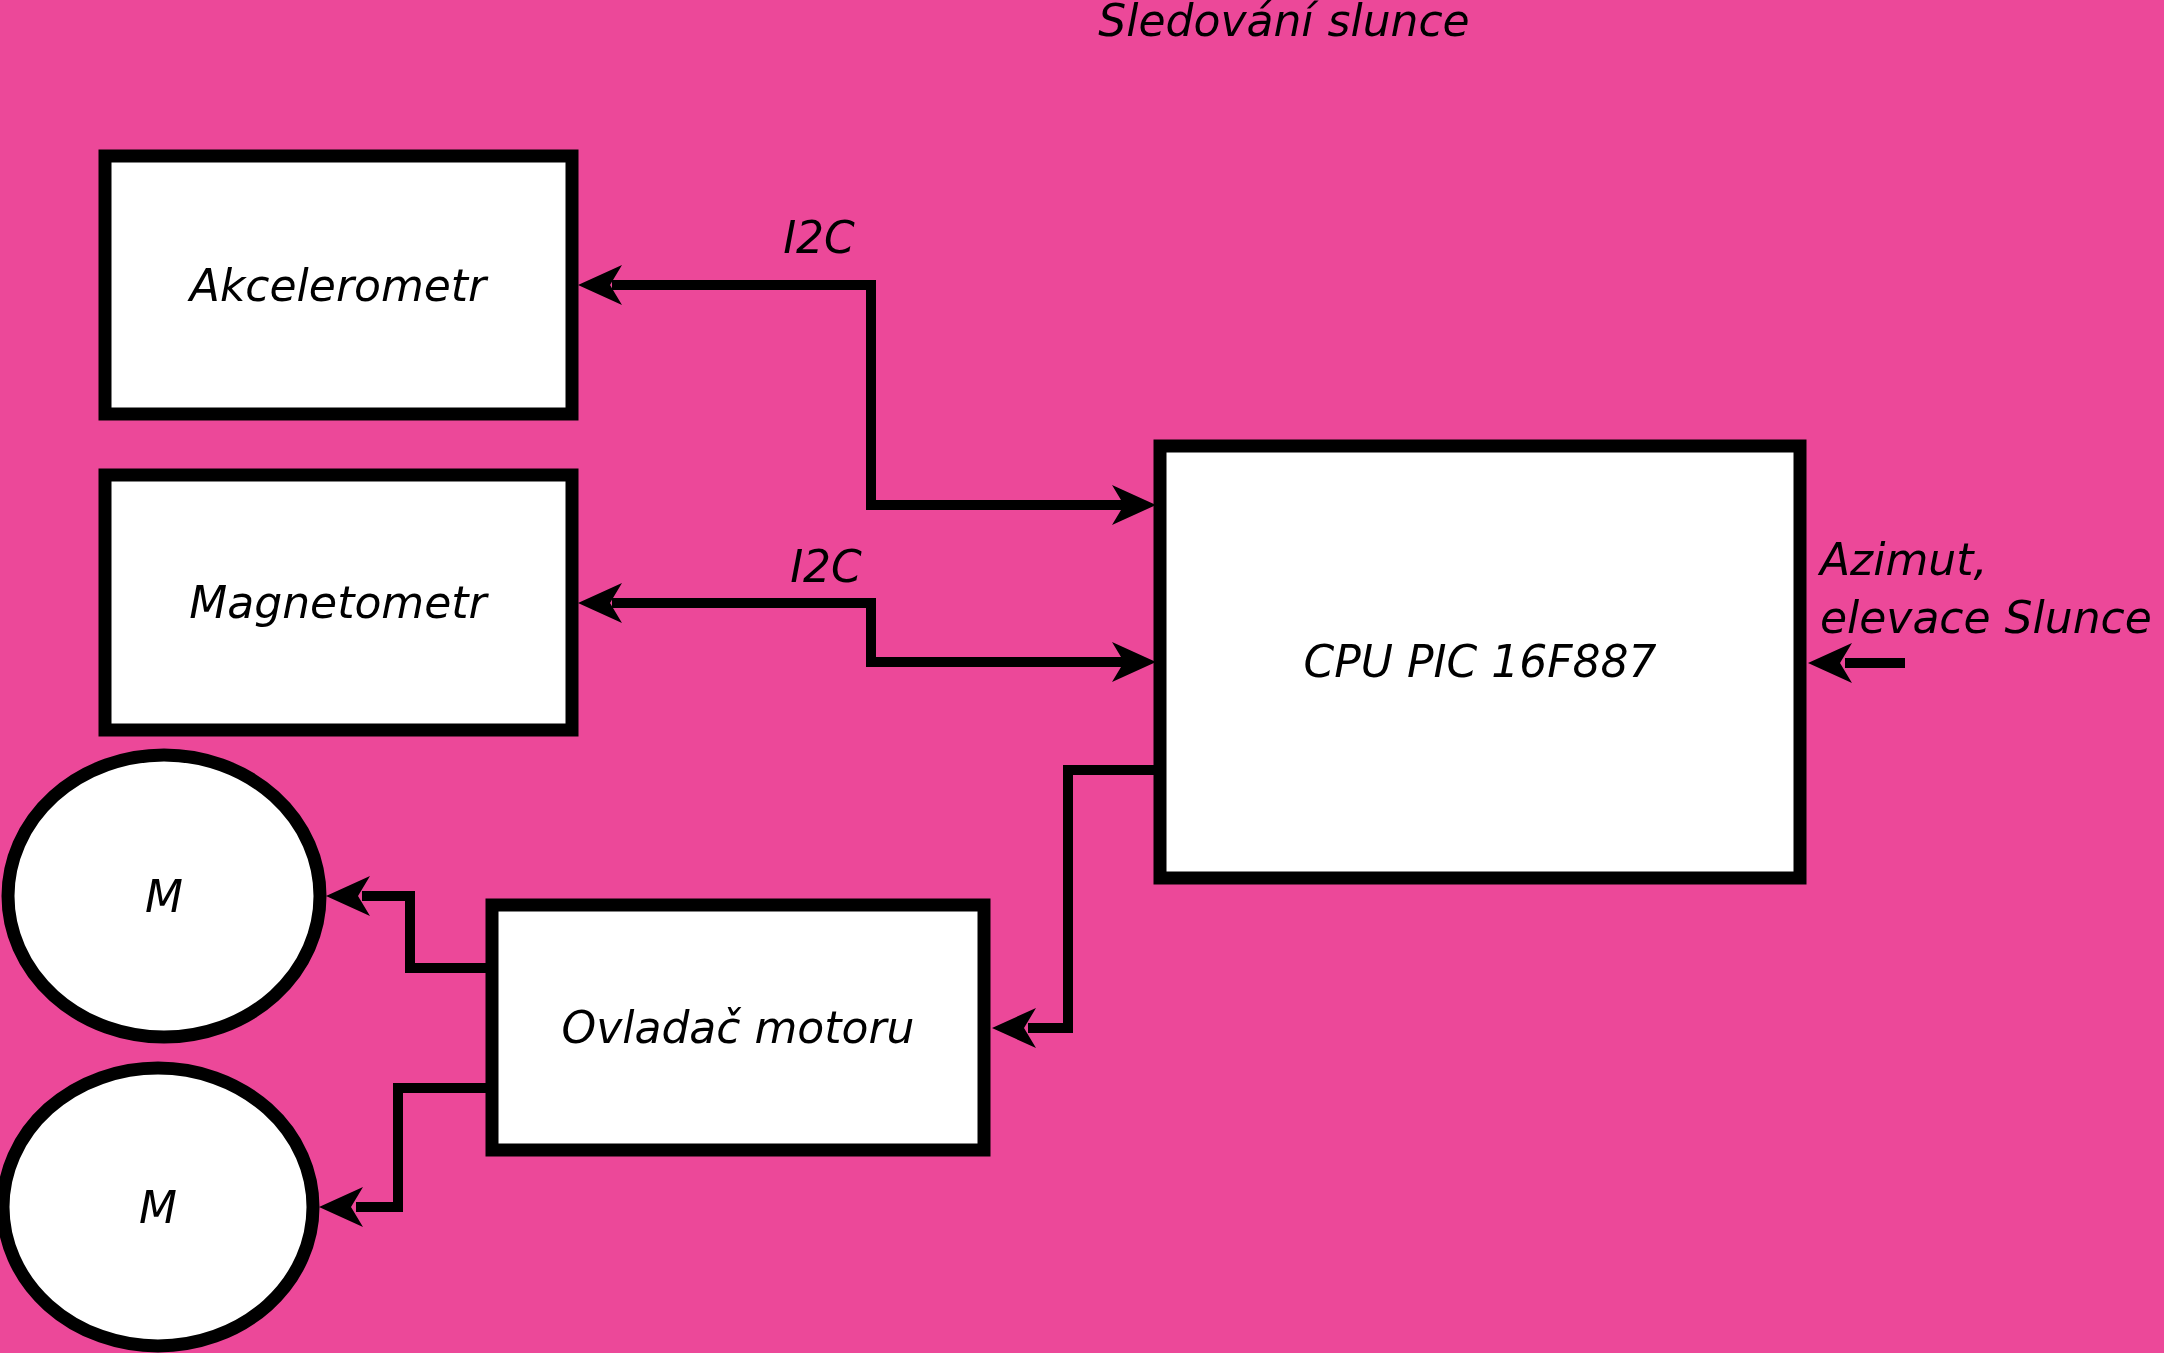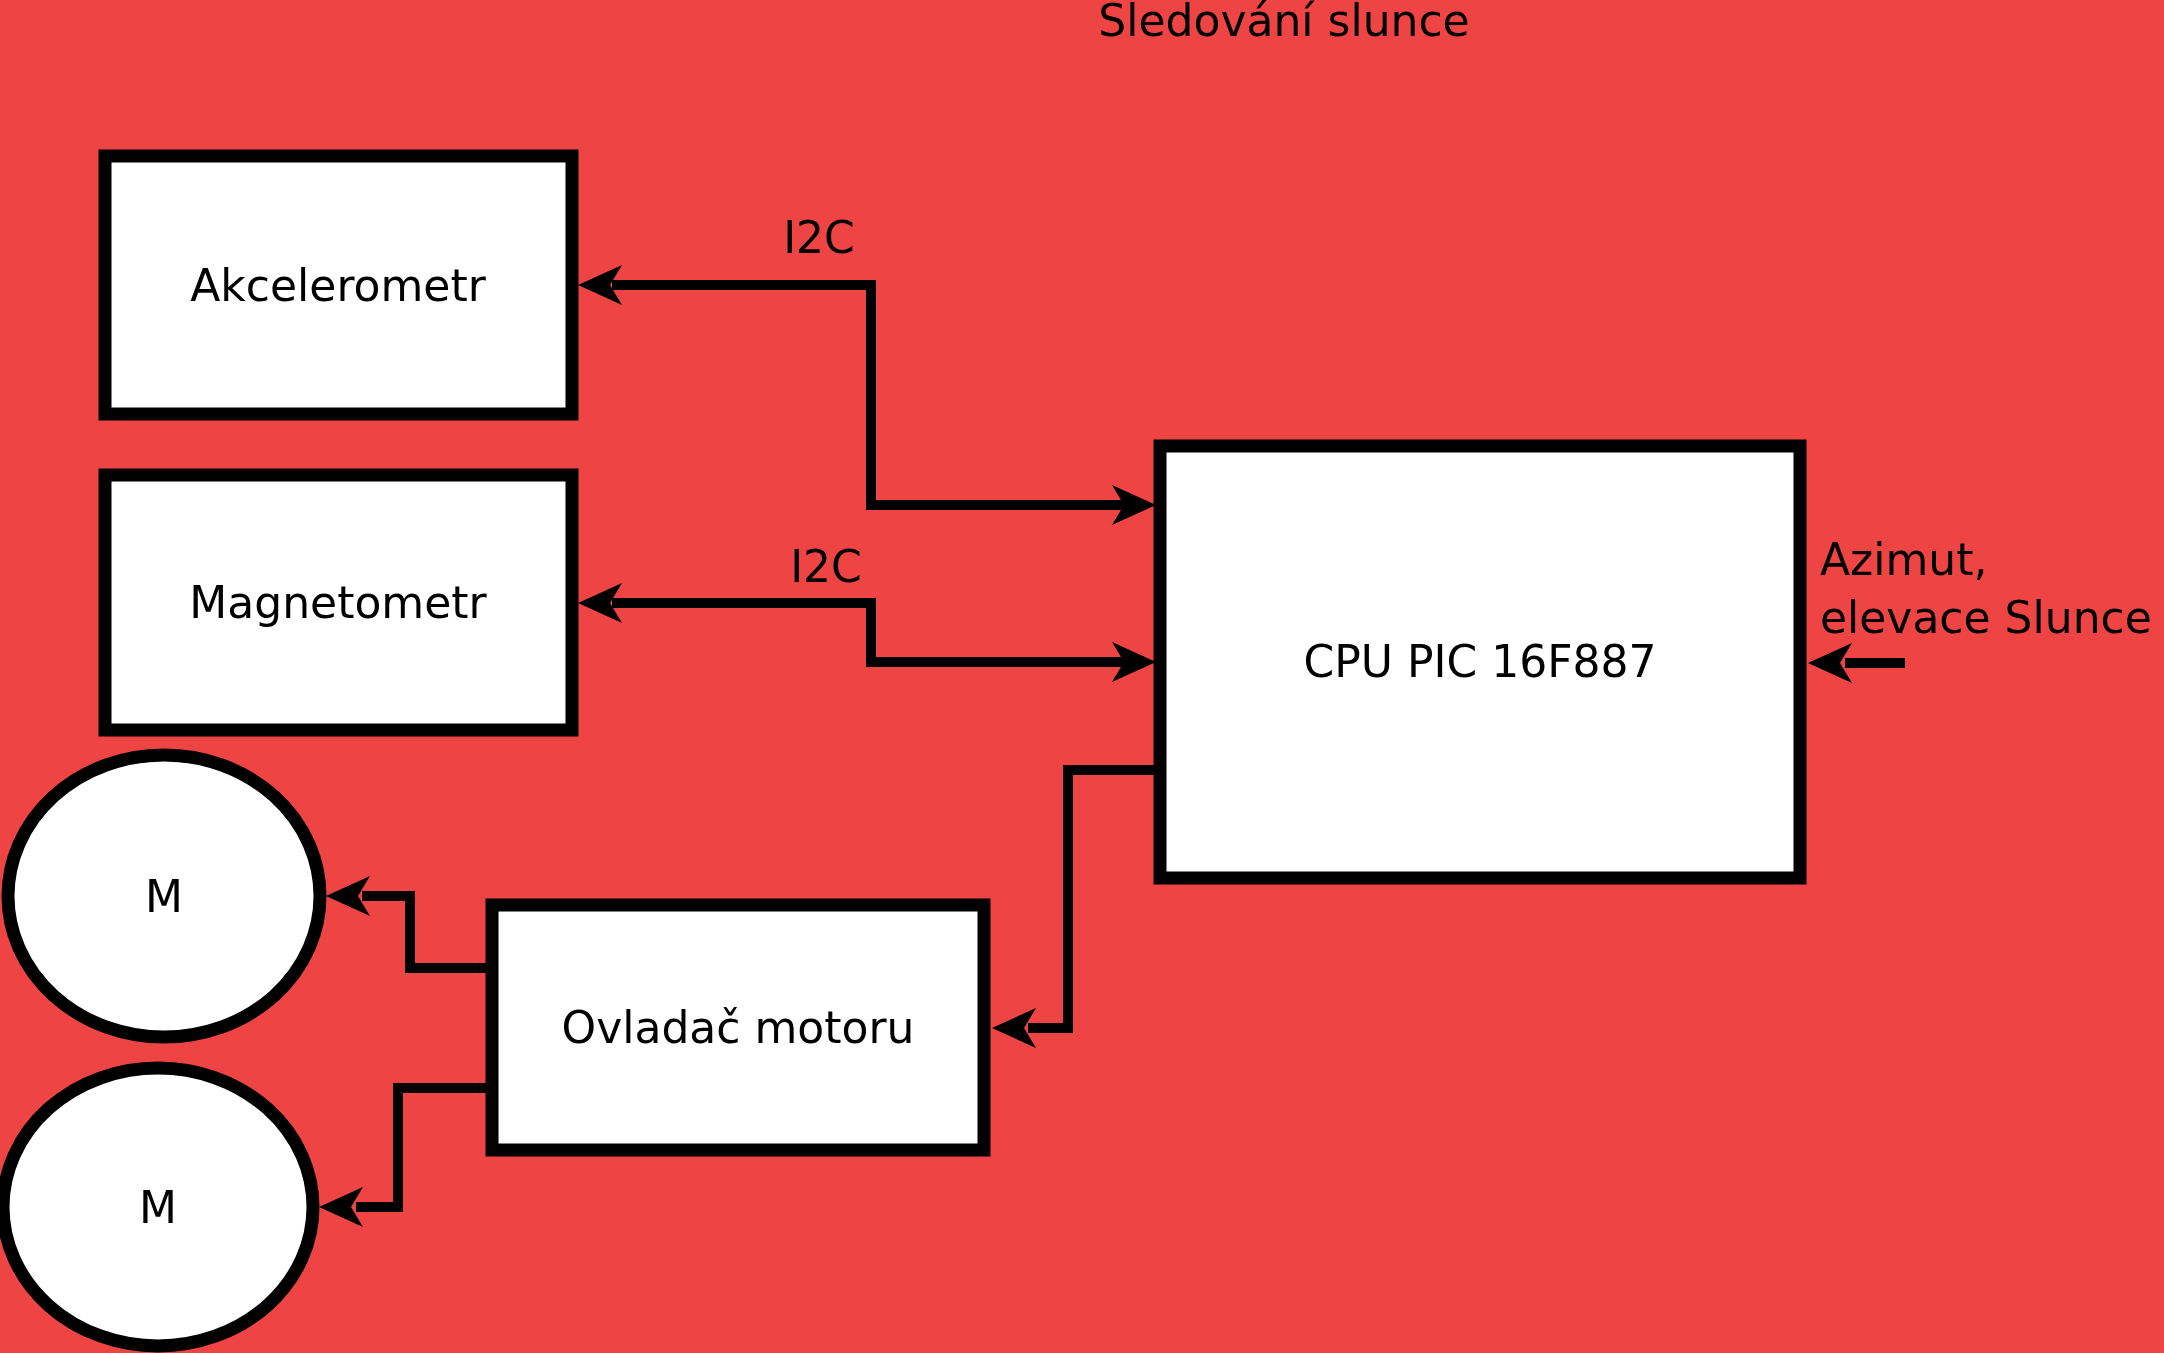--- a/index.html
+++ b/index.html
@@ -1,16 +1,16 @@
 <!DOCTYPE html>
 <html><head>
 <meta charset="utf-8">
 <style>
   html, body { margin: 0; padding: 0; background: #ffffff; }
-  .stage { width: 2164px; height: 1353px; position: relative; background: #ef4444; }
+  .stage { width: 2164px; height: 1353px; position: relative; background: #ec4899; font-style: italic; }
   svg { display: block; }
   .box   { fill: #ffffff; stroke: #000000; stroke-width: 13px; }
   .bubble{ fill: #ffffff; stroke: #000000; stroke-width: 13px; }
   .wire  { fill: none; stroke: #000000; stroke-width: 10px; stroke-linejoin: miter; }
   .arrow { fill: #000000; stroke: none; }
   text {
     font-family: "DejaVu Sans", "Liberation Sans", sans-serif;
     font-size: 44px;
     fill: #000000;
   }

